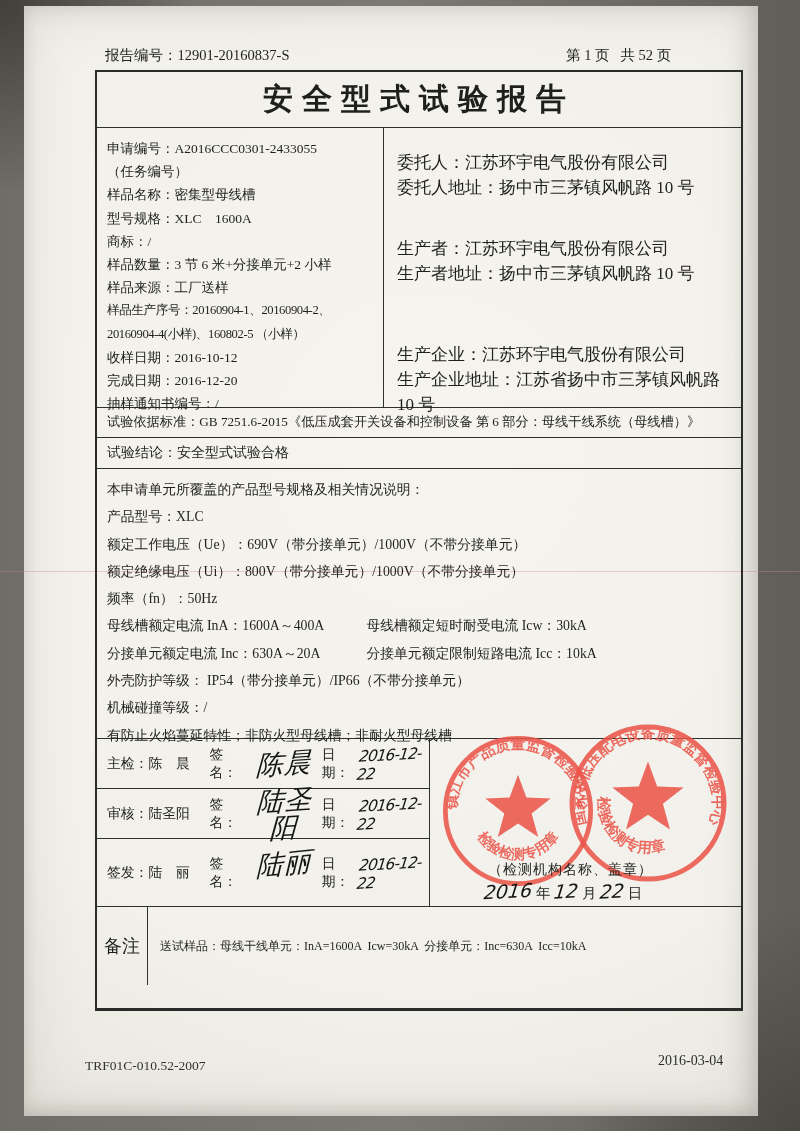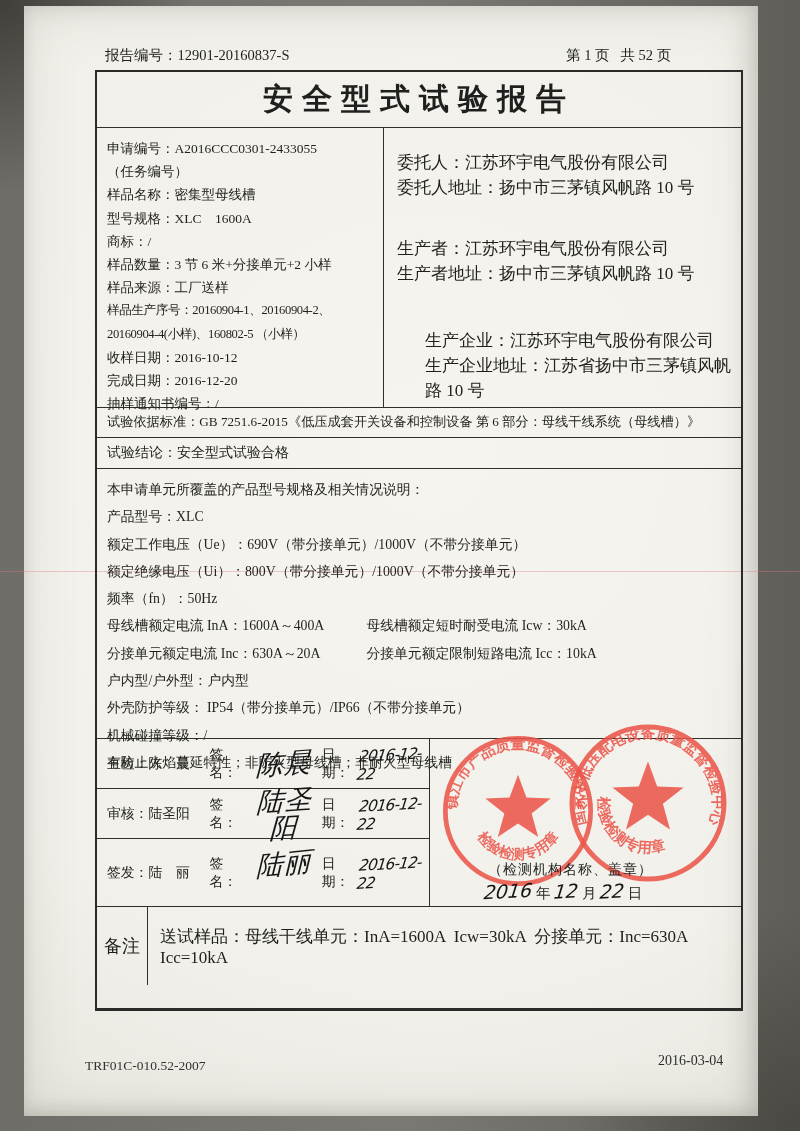--- a/index.html
+++ b/index.html
@@ -32,21 +32,21 @@
   .row{ border-bottom:1.5px solid #2f2f2d; position:relative; }
   .row-title{ height:56px; display:flex; align-items:center; justify-content:center; }
   .title-text{ font-size:30px; font-weight:600; letter-spacing:9px; }
   .row-info{ height:280px; display:flex; }
   .col-left{ width:287px; border-right:1.5px solid #2f2f2d; padding:9px 6px 0 10px; }
   .col-left .ln{ line-height:23.2px; font-size:13.5px; }
   .col-left .tight{ font-size:12.6px; letter-spacing:-.4px; }
   .col-right{ flex:1; padding-left:13px; position:relative; font-size:17px; }
   .grp{ position:absolute; left:13px; right:6px; }
   .grp .ln{ line-height:25px; }
-  .g1{ top:22px; } .g2{ top:108px; } .g3{ top:200px;margin-left:28px; }
+  .g1{ top:22px; } .g2{ top:108px; } .g3{ top:214px; }
   .row-standard{ height:30px; line-height:28px; padding-left:10px; font-size:13.2px; }
   .row-conclusion{ height:31px; line-height:30px; padding-left:10px; }
   .row-spec{ height:270px; padding:7px 10px 0 10px; }
   .row-spec .ln{ line-height:27.3px; font-size:13.8px; }
   .pair-left{ display:inline-block; width:256px; }
   
   .row-sign{ height:168px; display:flex; }
   .sign-left{ width:333px; border-right:1.5px solid #2f2f2d; display:flex; flex-direction:column; }
   .sign-row{ display:flex; align-items:center; padding-left:10px; border-bottom:1.5px solid #2f2f2d; height:50px; }
   .sign-row.last{ border-bottom:none; flex:1; }
@@ -61,21 +61,21 @@
   .stamp{ position:absolute; }
   .stamp-l{ left:2px; top:-14px; width:172px; height:172px; }
   .stamp-r{ left:128px; top:-26px; width:180px; height:180px; }
   .stamp text{ fill:#ec5348; font-family:"DejaVu Sans",sans-serif; font-weight:bold; }
   .stamp-caption{ position:absolute; left:58px; bottom:27px; font-size:14px; letter-spacing:1px; }
   .stamp-date{ position:absolute; left:54px; bottom:3px; font-size:14.5px; }
   .stamp-date .hand{ font-size:19px; letter-spacing:0; }
   
   .row-remark{ height:78px; display:flex; border-bottom:none; }
   .remark-label{ width:51px; border-right:1.5px solid #2f2f2d; display:flex; align-items:center; justify-content:center; font-size:18px; }
-  .remark-body{ flex:1; display:flex; align-items:center; padding:0 12px; font-size:17px; }
+  .remark-body{ flex:1; display:flex; align-items:center; padding:0 12px; font-size:12px; }
   
   .footer-left{ position:absolute; left:85px; top:1058px; font-size:13.5px; color:#33332f; }
   .footer-right{ position:absolute; left:658px; top:1053px; font-size:14px; color:#2c2c29; }
   
   .scan-line{ position:absolute; left:0; top:571px; width:800px; height:1px; background:rgba(226,120,140,.38); }
 </style>
 </head>
 <body>
 
 <div class="scene">
@@ -133,21 +133,20 @@
       <div class="ln txt">额定绝缘电压（Ui）：800V（带分接单元）/1000V（不带分接单元）</div>
       <div class="ln txt">频率（fn）：50Hz</div>
       <div class="ln">
         <span class="pair-left txt">母线槽额定电流 InA：1600A～400A</span>
         <span class="txt">母线槽额定短时耐受电流 Icw：30kA</span>
       </div>
       <div class="ln">
         <span class="pair-left txt">分接单元额定电流 Inc：630A～20A</span>
         <span class="txt">分接单元额定限制短路电流 Icc：10kA</span>
       </div>
-      <div class="ln txt">户内型/户外型：户内型</div>
       <div class="ln txt">外壳防护等级： IP54（带分接单元）/IP66（不带分接单元）</div>
       <div class="ln txt">机械碰撞等级：/</div>
       <div class="ln txt">有防止火焰蔓延特性；非防火型母线槽；非耐火型母线槽</div>
     </div>
 
     <div class="row row-sign">
       <div class="sign-left">
         <div class="sign-row">
           <span class="sign-role txt">主检：陈　晨</span>
           <span class="sign-lbl txt">签名：</span>

